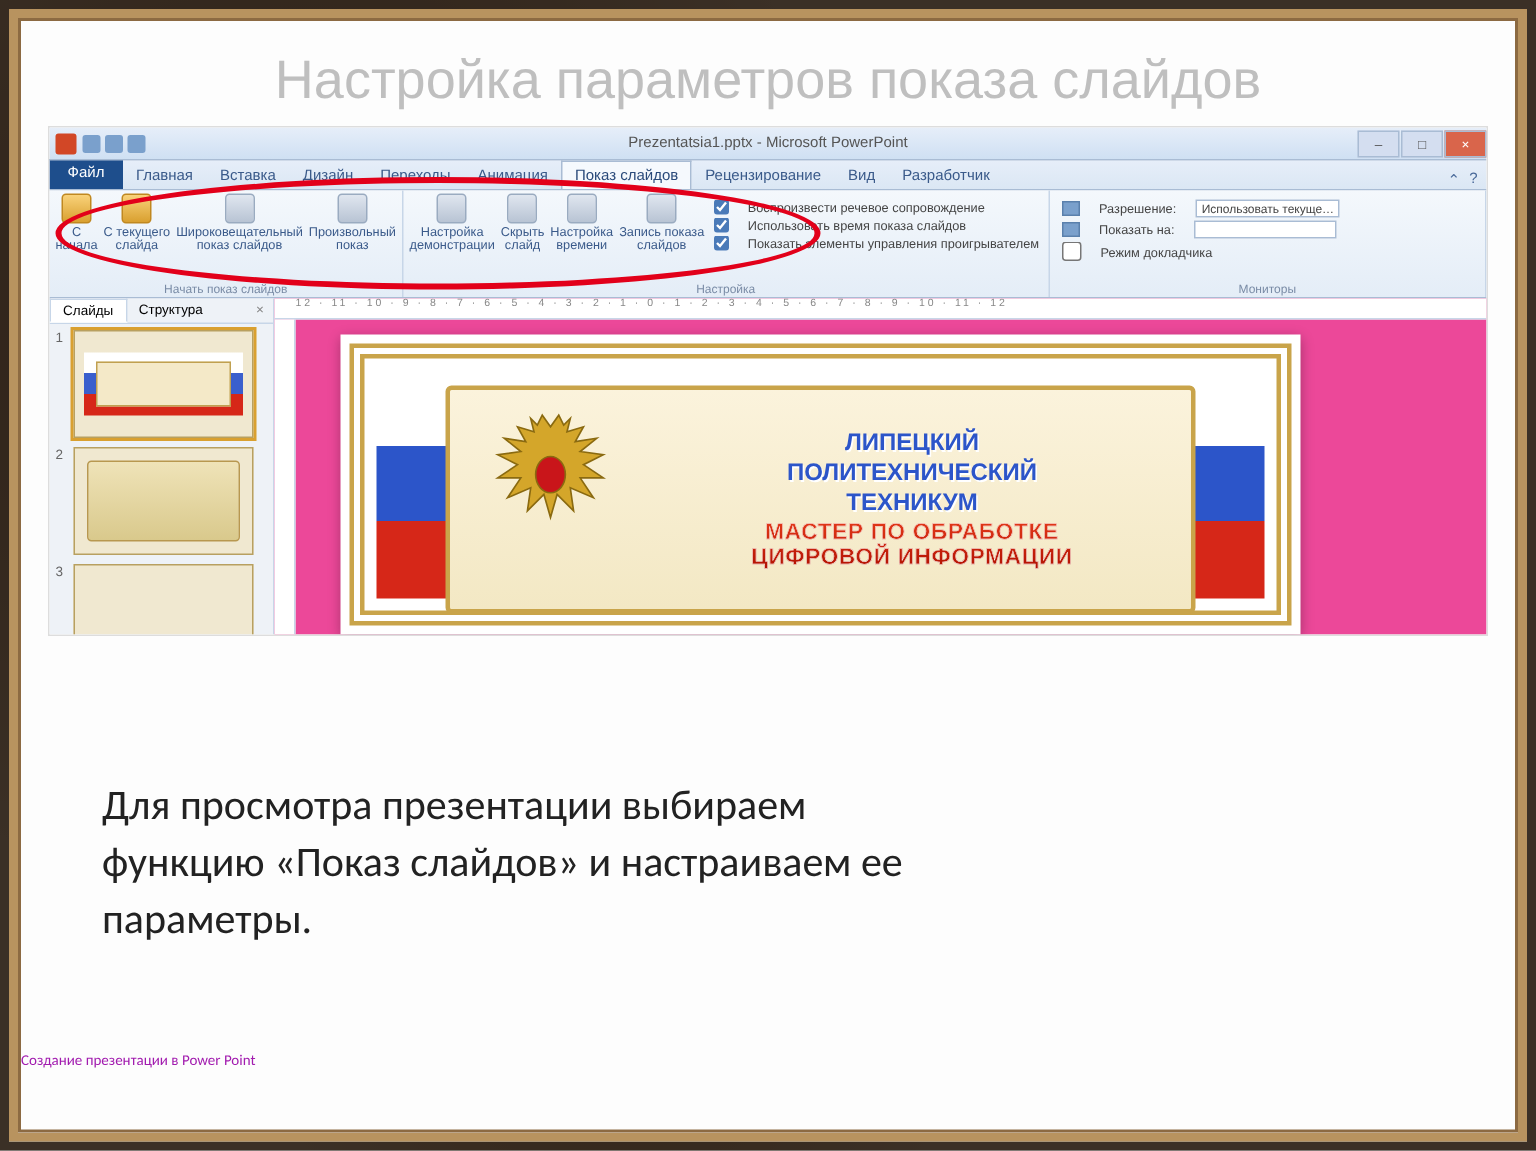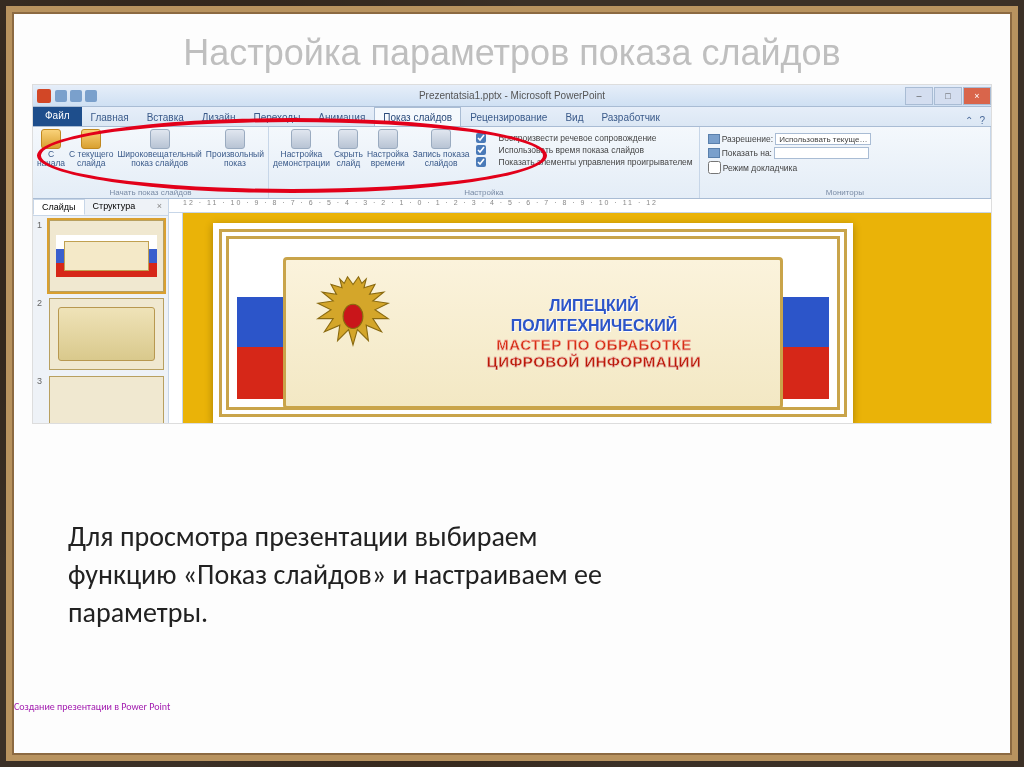--- a/index.html
+++ b/index.html
@@ -71,51 +71,51 @@
   .rgroup { border-right:1px solid #c7d6e8; padding:2px 4px 0; display:flex; flex-direction:column; justify-content:space-between;}
   .rgroup .btns { display:flex; gap:4px; }
   .rbtn { display:flex; flex-direction:column; align-items:center; width:auto; text-align:center; line-height:1.1;}
   .rbtn .ico { width:20px;height:20px;background:linear-gradient(#f9d27a,#d9a030);border:1px solid #c08820;border-radius:3px;margin-bottom:1px;}
   .rbtn .ico.grey { background:linear-gradient(#e0e6ef,#b8c4d4); border-color:#9aabc0;}
   .rgroup .glabel { text-align:center; color:#7a8ca6; font-size:8px; padding:1px 0;}
   .chk-col { display:flex; flex-direction:column; gap:2px; padding:4px 2px; font-size:8.5px; color:#444;}
   .chk-col label { display:flex; align-items:center; gap:13px; white-space:nowrap;}
   .chk-col input { width:10px;height:10px; accent-color:#4a7ab8;}
   .mon-col { padding:4px 4px; font-size:8.5px; color:#444; display:flex; flex-direction:column; gap:2px;}
-  .mon-row { display:flex; align-items:center; gap:2px;}
+  .mon-row { display:flex; align-items:center; gap:13px;}
   .mon-row .mico { width:12px;height:10px;background:#7aa0cc;border:1px solid #5a80ac;}
   .mon-sel { background:#fff;border:1px solid #a9bcd4;padding:0 3px;font-size:8px;height:12px;line-height:11px;min-width:95px;}
   
   .red-ellipse {
     position:absolute;
     left:4px; top:33px;
     width:510px; height:75px;
     border:4px solid #e2001a;
     border-radius:50%;
     pointer-events:none;
     z-index:20;
   }
   
   .pp-body { position:absolute; left:0; right:0; top:114px; bottom:0; display:flex; }
-  .side { width:136px; background:#eef2f7; border-right:1px solid #c7d6e8; display:flex; flex-direction:column;}
+  .side { width:150px; background:#eef2f7; border-right:1px solid #c7d6e8; display:flex; flex-direction:column;}
   .side-tabs { display:flex; font-size:9px; height:17px; border-bottom:1px solid #c7d6e8;}
   .side-tabs div { padding:2px 8px; }
   .side-tabs .st-active { background:#fff; border:1px solid #c7d6e8; border-bottom-color:#fff;}
   .side-tabs .st-close { margin-left:auto; padding:2px 6px; color:#888;}
   .thumbs { flex:1; overflow:hidden; padding:4px;}
   .thumb { display:flex; gap:4px; margin-bottom:6px;}
   .thumb .tn { font-size:9px; color:#666; width:8px;}
   .thumb .tprev { width:120px; height:72px; border:1px solid #b8a060; background:#f0e8d0; position:relative;}
   .thumb.sel .tprev { outline:2px solid #d9a030; }
   .tp1-flag { position:absolute; left:6px; right:6px; top:14px; bottom:14px;
     background:linear-gradient(#fff 33%,#3a5fcd 33% 66%,#d62718 66%);}
   .tp1-badge { position:absolute; left:14px; right:14px; top:20px; bottom:20px; background:#f4e9c8; border:1px solid #c0a050;}
   .tp2-scroll { position:absolute; inset:8px; background:linear-gradient(#efe3b8,#d9c98c); border:1px solid #b89850; border-radius:3px;}
   .tp3 { background:#f5ead1;}
-  .editor { flex:1; background:#eab308; position:relative;}
+  .editor { flex:1; background:#ec4899; position:relative;}
   .ruler-h { height:14px; background:#fff; border-bottom:1px solid #c7d6e8; font-size:7px; color:#888; padding-left:14px; letter-spacing:2px;}
   .ruler-v { position:absolute; left:0; top:14px; bottom:0; width:14px; background:#fff; border-right:1px solid #c7d6e8;}
   .canvas { position:absolute; left:44px; top:24px; width:640px; height:200px; background:#fff; box-shadow:0 2px 8px rgba(0,0,0,.3); overflow:hidden;}
   .canvas .borderframe { position:absolute; inset:6px; border:10px double #c9a44a; background:#fff;}
   .canvas .flag { position:absolute; left:24px; right:24px; top:24px; bottom:24px;
     background:linear-gradient(#fff 33%,#2c55c9 33% 66%,#d62718 66%);}
   .plaque { position:absolute; left:70px; right:70px; top:34px; bottom:14px;
     background:linear-gradient(#fbf3dc,#f3e8c4); border:3px solid #c9a44a; border-radius:4px;
     display:flex; gap:12px; padding:8px 12px;}
   .plaque .eagle { width:110px; height:110px; align-self:flex-start; position:relative;}
@@ -299,20 +299,21 @@
                 <g fill="#d4a62a" stroke="#8a6a10" stroke-width="1">
                   <path d="M50 15 L45 8 L42 14 L38 10 L40 18 L30 15 L35 24 L22 22 L32 30 L18 32 L30 38 L18 46 L32 46 L24 58 L38 52 L36 66 L46 56 L50 70 L54 56 L64 66 L62 52 L76 58 L68 46 L82 46 L70 38 L82 32 L68 30 L78 22 L65 24 L70 15 L60 18 L62 10 L58 14 L55 8 Z"></path>
                   <ellipse cx="50" cy="44" rx="9" ry="11" fill="#c9151a"></ellipse>
                 </g>
               </svg>
             </div>
             <div class="txtcol">
               <div class="inst">
                 <div>ЛИПЕЦКИЙ</div>
                 <div>ПОЛИТЕХНИЧЕСКИЙ</div>
+                <div>ТЕХНИКУМ</div>
               </div>
               <div class="prof">
                 <div>МАСТЕР ПО ОБРАБОТКЕ</div>
                 <div>ЦИФРОВОЙ ИНФОРМАЦИИ</div>
               </div>
             </div>
           </div>
         </div>
       </div>
     </div>

